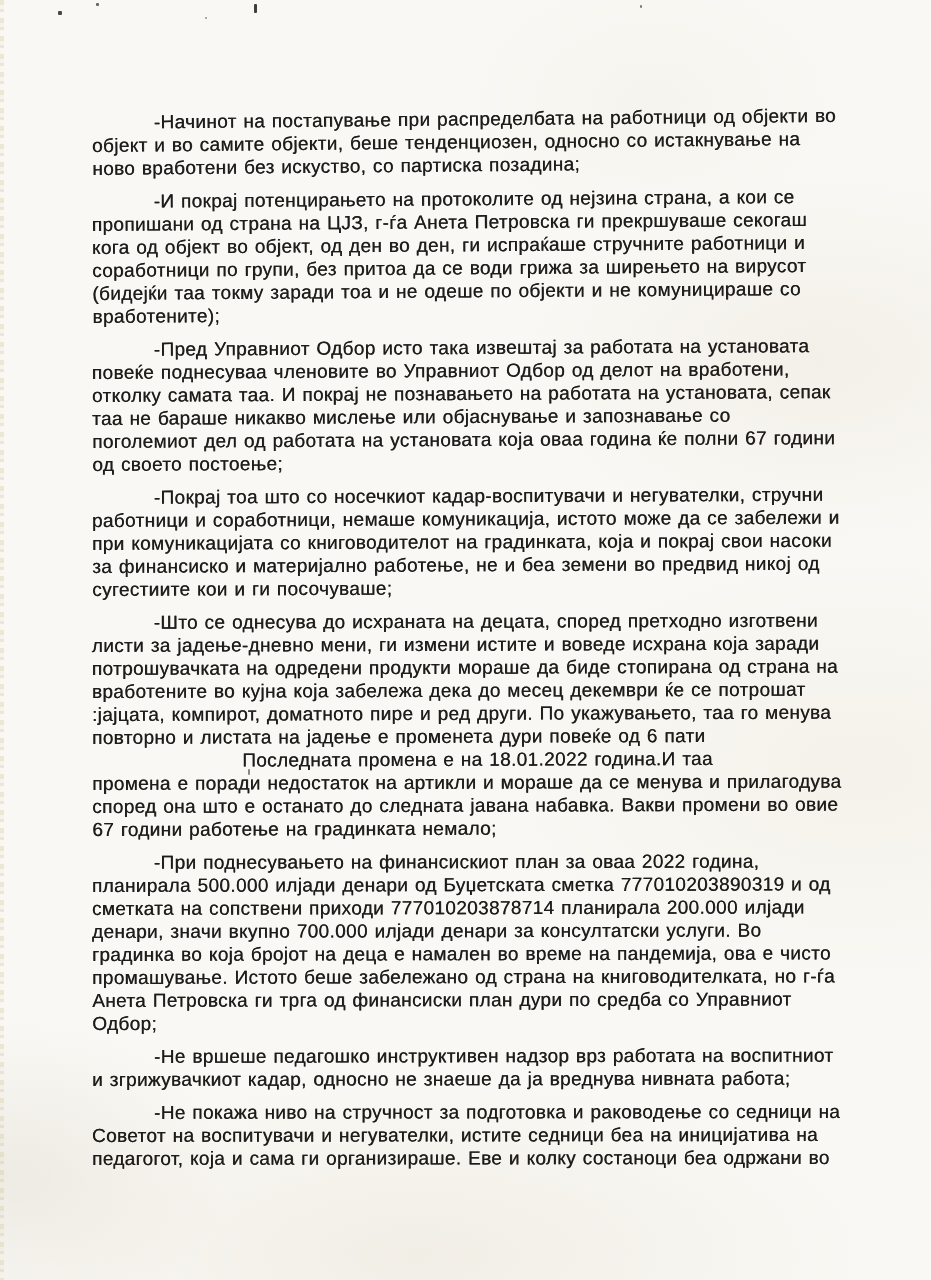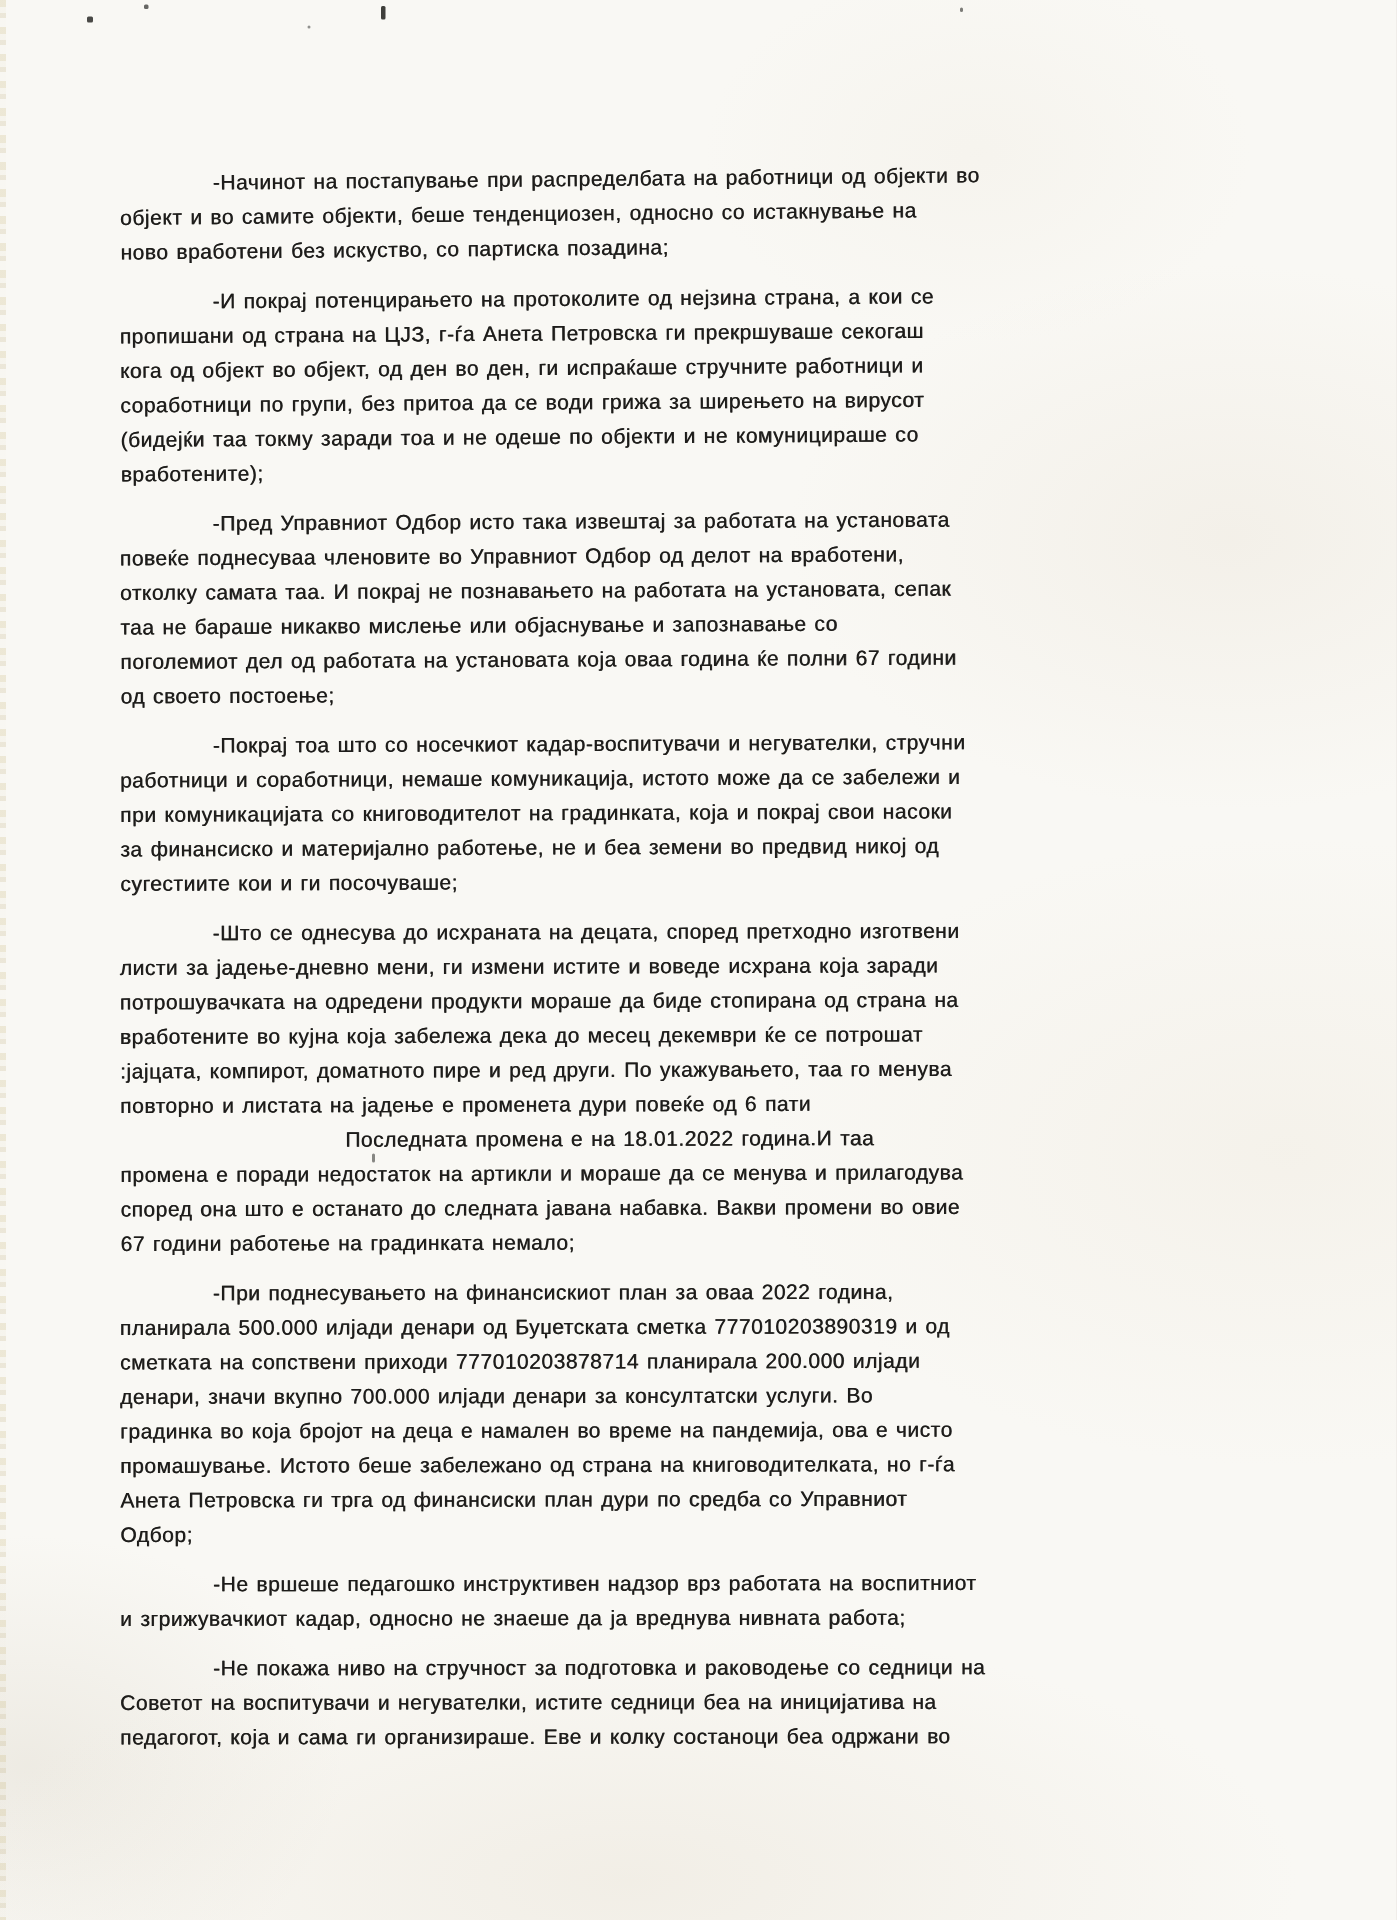--- a/index.html
+++ b/index.html
@@ -30,25 +30,25 @@
       rgba(198,180,118,0.30) 0 5px,
       rgba(214,203,160,0.10) 5px 9px,
       rgba(178,158,100,0.24) 9px 12px,
       rgba(230,222,195,0.05) 12px 18px
     );
     opacity: 0.8;
   }
 
   .text-block {
     position: absolute;
-    left: 80px;
+    left: 92px;
     top: 111px;
     width: 800px;
     color: #1d1c1a;
-    font-size: 14px;
+    font-size: 19px;
     line-height: 23px;
     letter-spacing: 0.35px;
     word-spacing: 1px;
     text-shadow: 0.35px 0 0.3px rgba(29,28,26,0.85);
     filter: blur(0.22px);
   }
 
   .paragraph { margin-bottom: 10px; }
   .paragraph:last-child { margin-bottom: 0; }
 

